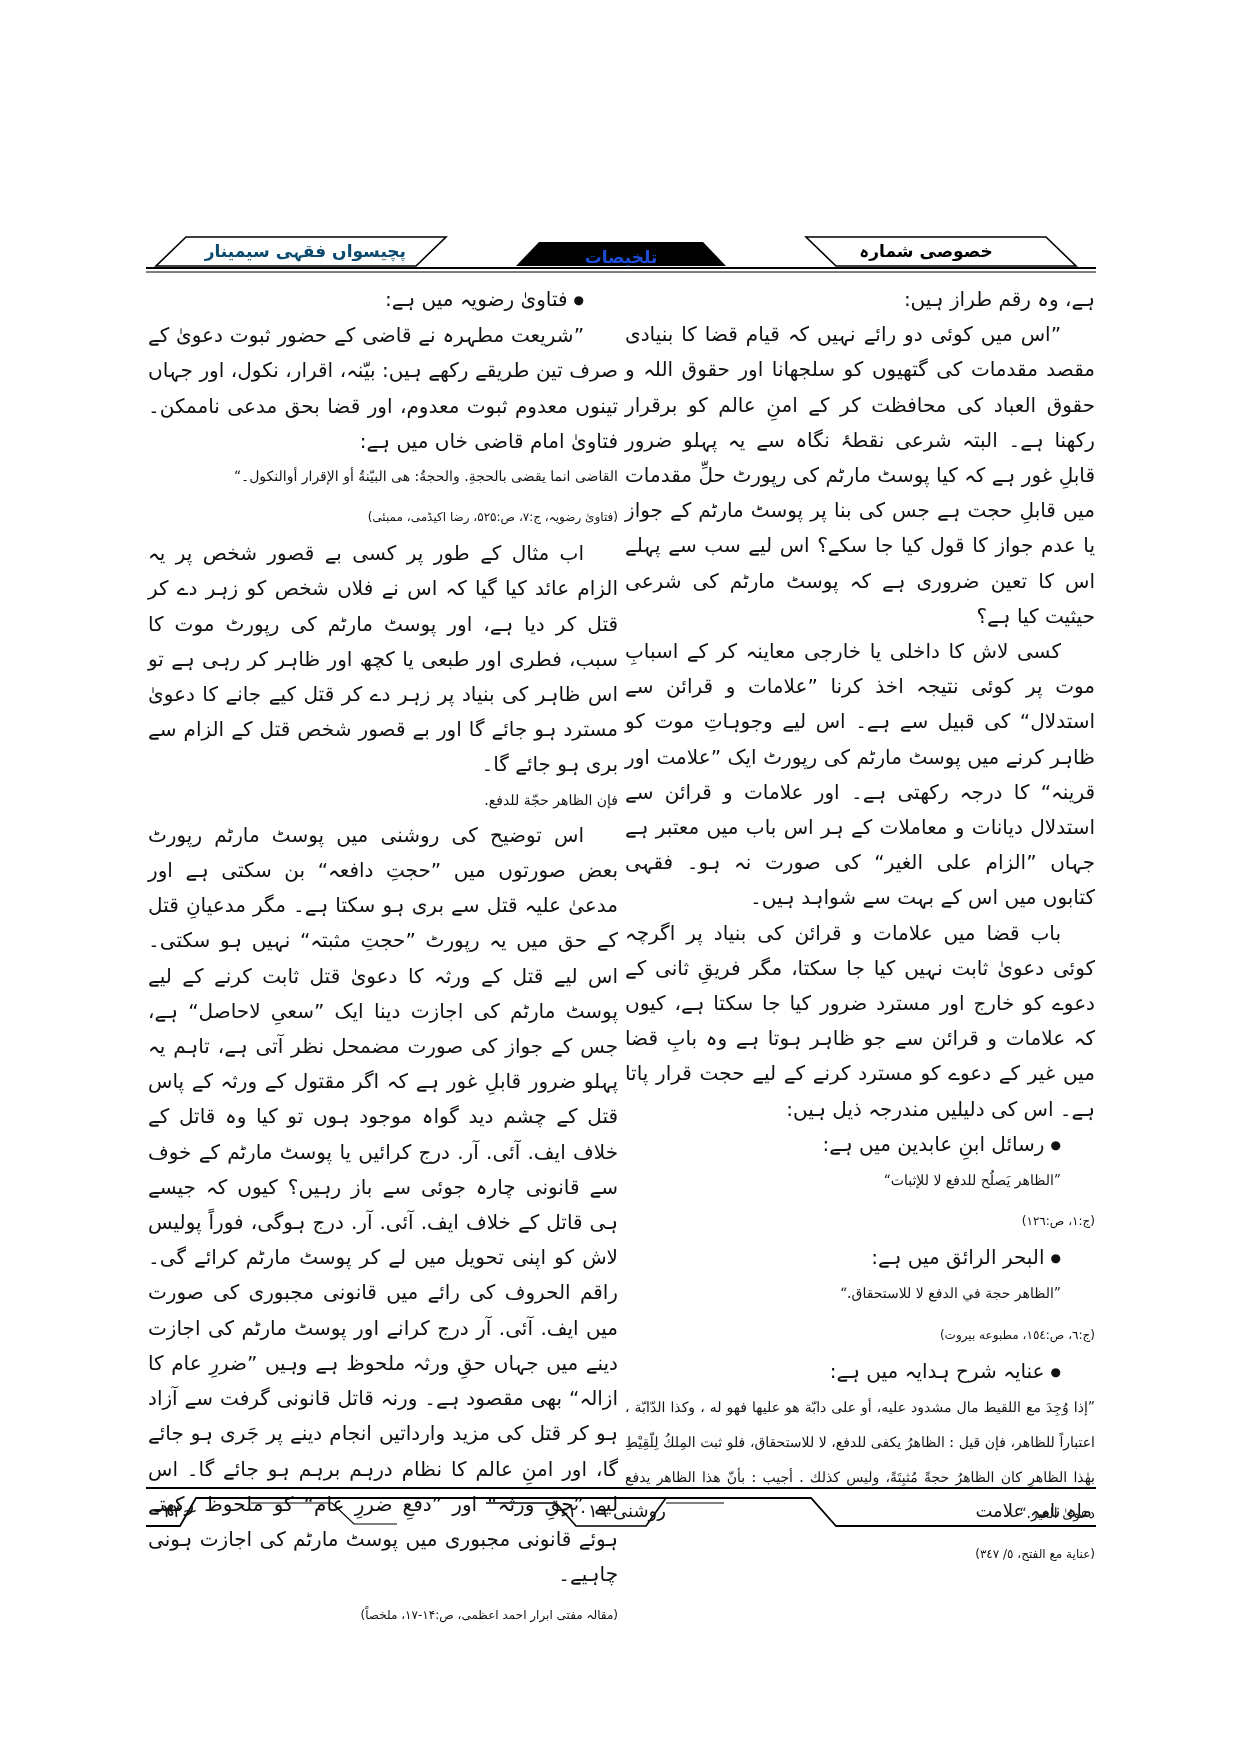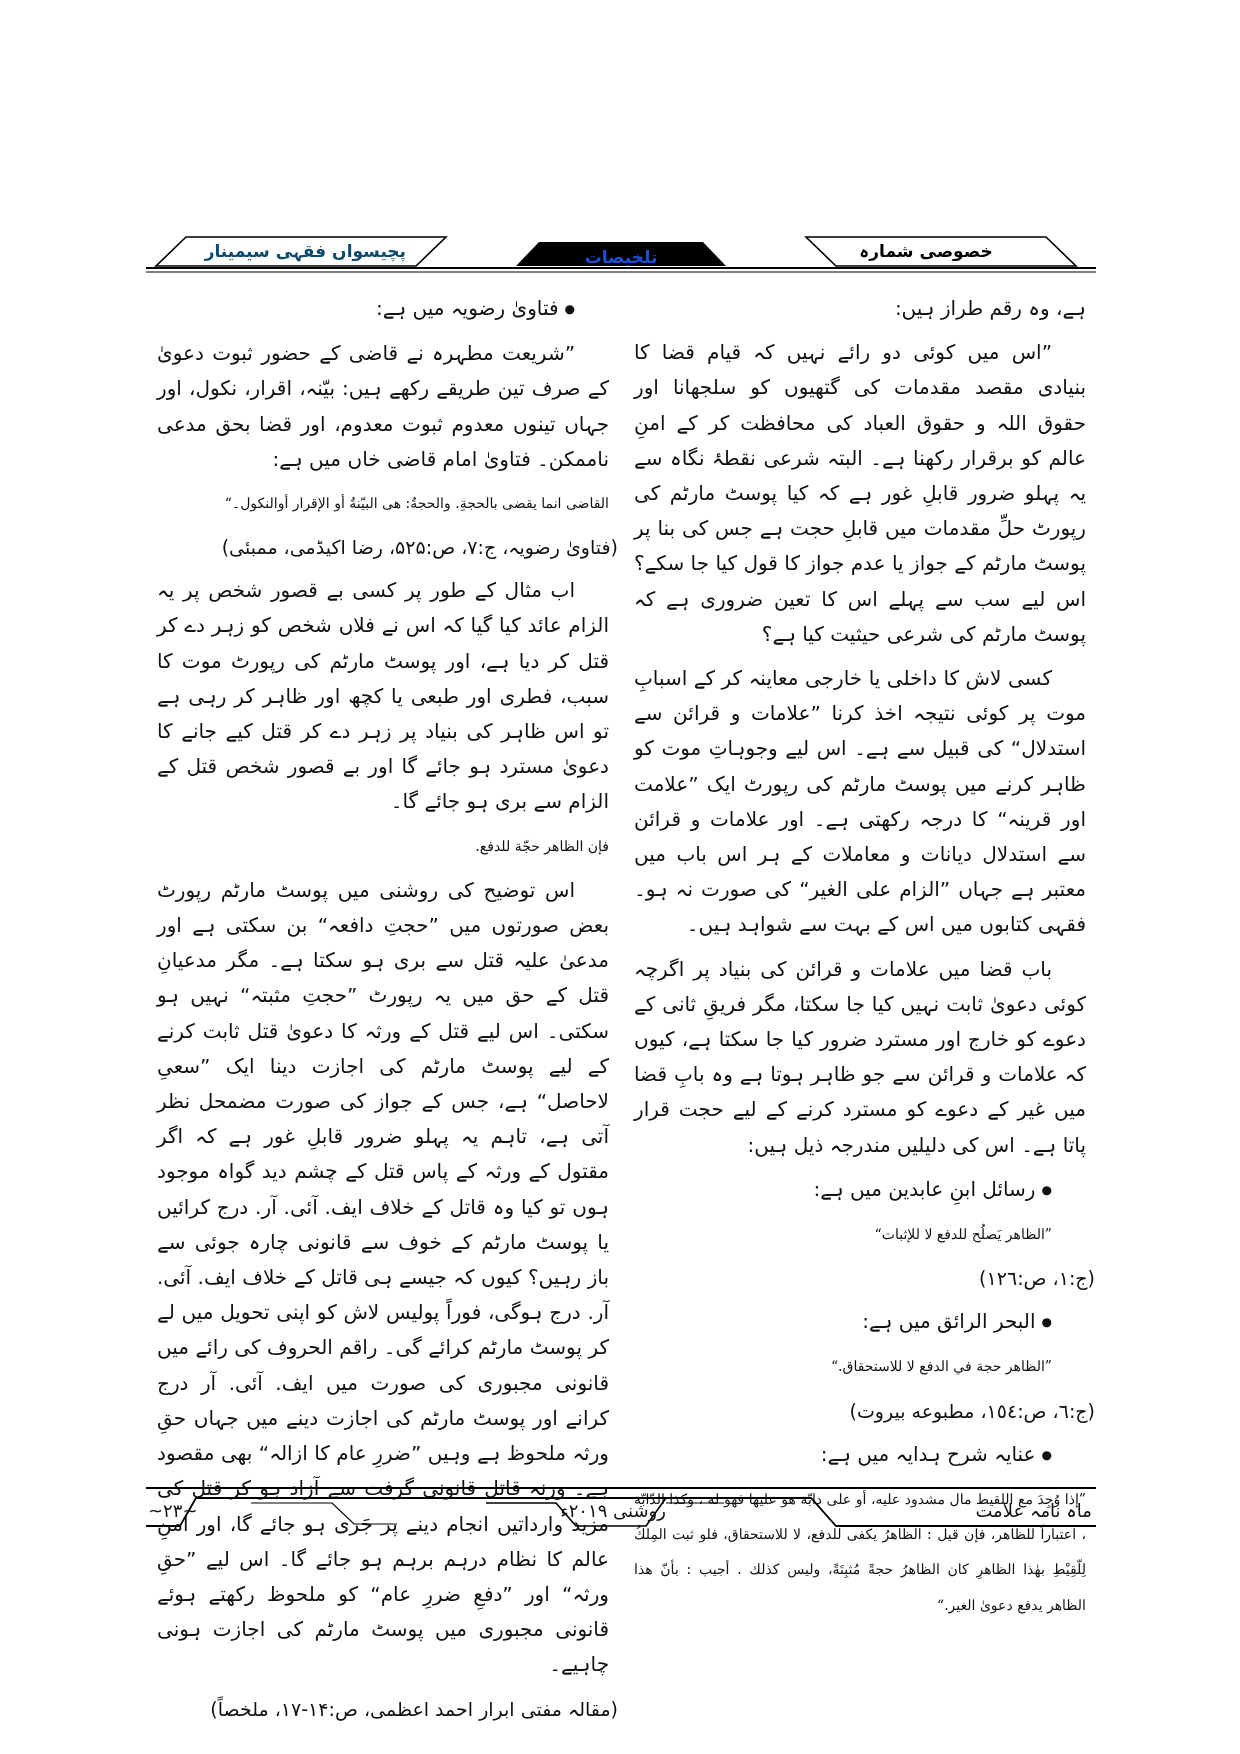--- a/index.html
+++ b/index.html
@@ -14,24 +14,24 @@
                font-weight:bold; direction:rtl; text-align:center; white-space:nowrap; }
   .hdr-left { left:60px; width:200px; color:#0c4a6e; }
   .hdr-center { left:400px; width:150px; color:#1d4ed8; top:8px; }
   .hdr-right { left:680px; width:200px; color:#000; }
 
   
   .col { position:absolute; top:282px; direction:rtl; text-align:justify;
          font-size:20px; line-height:35.2px; }
   .col-right { left:625px; width:470px; }
   .col-left { left:148px; width:470px; }
-  .col p { margin:9px; }
+  .col p { margin:0; }
   .indent { text-indent:34px; }
   .arabic { font-family:"DejaVu Serif", serif; font-size:14px; }
-  .cite { font-size:19px; line-height:34px; margin:6px 0 2px 0 !important; }
+  .cite { font-size:12px; line-height:34px; margin:6px 0 2px 0 !important; }
   .bullet::before { content:"\25CF"; font-size:12px; margin-left:6px; vertical-align:2px; }
 
   
   .footer { position:absolute; left:146px; top:1486px; width:950px; height:44px; }
   .footer svg { position:absolute; left:0; top:0; }
   .ft-label { position:absolute; top:14px; font-size:18px; direction:rtl; white-space:nowrap; }
   .ft-right { right:4px; }
   .ft-center { left:420px; width:100px; text-align:center; }
   .ft-left { left:2px; }
 </style>
@@ -66,20 +66,21 @@
     <p class="indent bullet">رسائل ابنِ عابدین میں ہے:</p>
     <p class="arabic indent">”الظاهر يَصلُح للدفع لا للإثبات“</p>
     <p class="cite">(ج:١، ص:١٢٦)</p>
 
     <p class="indent bullet">البحر الرائق میں ہے:</p>
     <p class="arabic indent">”الظاهر حجة في الدفع لا للاستحقاق.“</p>
     <p class="cite">(ج:٦، ص:١٥٤، مطبوعه بيروت)</p>
 
     <p class="indent bullet">عنایہ شرح ہدایہ میں ہے:</p>
     <p class="arabic">”إذا وُجِدَ مع اللقيط مال مشدود عليه، أو على دابّة هو عليها فهو له ، وكذا الدّابّة ، اعتباراً للظاهر، فإن قيل : الظاهرُ يكفى للدفع، لا للاستحقاق، فلو ثبت المِلكُ لِلّقِيْطِ بهٰذا الظاهرِ كان الظاهرُ حجةً مُثبِتَةً، وليس كذلك . أجيب : بأنّ هذا الظاهر يدفع دعوىٰ الغير.“</p>
+    <p class="cite">(عناية مع الفتح، ٥/ ٣٤٧)</p>
   </div>
 
   <div class="col col-left">
     <p class="indent bullet">فتاویٰ رضویہ میں ہے:</p>
     <p class="indent">”شریعت مطہرہ نے قاضی کے حضور ثبوت دعویٰ کے صرف تین طریقے رکھے ہیں: بیّنہ، اقرار، نکول، اور جہاں تینوں معدوم ثبوت معدوم، اور قضا بحق مدعی ناممکن۔ فتاویٰ امام قاضی خاں میں ہے:</p>
     <p class="arabic">القاضى انما يقضى بالحجةِ. والحجةُ: هى البيّنةُ أو الإقرار أوالنكول۔“</p>
     <p class="cite">(فتاویٰ رضویہ، ج:۷، ص:۵۲۵، رضا اکیڈمی، ممبئی)</p>
     <p class="indent">اب مثال کے طور پر کسی بے قصور شخص پر یہ الزام عائد کیا گیا کہ اس نے فلاں شخص کو زہر دے کر قتل کر دیا ہے، اور پوسٹ مارٹم کی رپورٹ موت کا سبب، فطری اور طبعی یا کچھ اور ظاہر کر رہی ہے تو اس ظاہر کی بنیاد پر زہر دے کر قتل کیے جانے کا دعویٰ مسترد ہو جائے گا اور بے قصور شخص قتل کے الزام سے بری ہو جائے گا۔</p>
     <p class="arabic">فإن الظاهر حجّة للدفع.</p>
     <p class="indent">اس توضیح کی روشنی میں پوسٹ مارٹم رپورٹ بعض صورتوں میں ”حجتِ دافعہ“ بن سکتی ہے اور مدعیٰ علیہ قتل سے بری ہو سکتا ہے۔ مگر مدعیانِ قتل کے حق میں یہ رپورٹ ”حجتِ مثبتہ“ نہیں ہو سکتی۔ اس لیے قتل کے ورثہ کا دعویٰ قتل ثابت کرنے کے لیے پوسٹ مارٹم کی اجازت دینا ایک ”سعیِ لاحاصل“ ہے، جس کے جواز کی صورت مضمحل نظر آتی ہے، تاہم یہ پہلو ضرور قابلِ غور ہے کہ اگر مقتول کے ورثہ کے پاس قتل کے چشم دید گواہ موجود ہوں تو کیا وہ قاتل کے خلاف ایف. آئی. آر. درج کرائیں یا پوسٹ مارٹم کے خوف سے قانونی چارہ جوئی سے باز رہیں؟ کیوں کہ جیسے ہی قاتل کے خلاف ایف. آئی. آر. درج ہوگی، فوراً پولیس لاش کو اپنی تحویل میں لے کر پوسٹ مارٹم کرائے گی۔ راقم الحروف کی رائے میں قانونی مجبوری کی صورت میں ایف. آئی. آر درج کرانے اور پوسٹ مارٹم کی اجازت دینے میں جہاں حقِ ورثہ ملحوظ ہے وہیں ”ضررِ عام کا ازالہ“ بھی مقصود ہے۔ ورنہ قاتل قانونی گرفت سے آزاد ہو کر قتل کی مزید وارداتیں انجام دینے پر جَری ہو جائے گا، اور امنِ عالم کا نظام درہم برہم ہو جائے گا۔ اس لیے ”حقِ ورثہ“ اور ”دفعِ ضررِ عام“ کو ملحوظ رکھتے ہوئے قانونی مجبوری میں پوسٹ مارٹم کی اجازت ہونی چاہیے۔</p>

